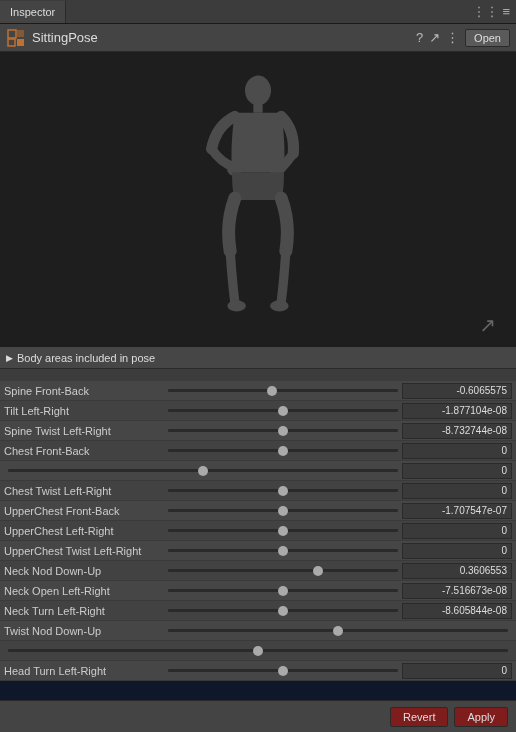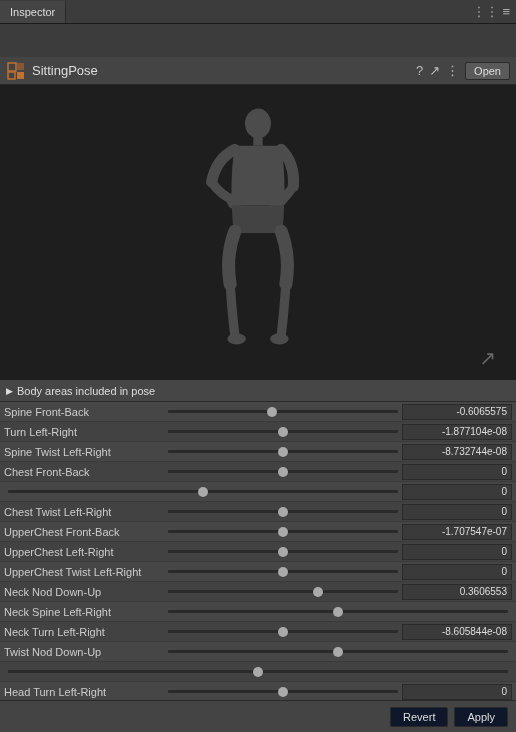--- a/index.html
+++ b/index.html
@@ -48,21 +48,20 @@
     }
 
     
     .header {
       background: #444;
       display: flex;
       align-items: center;
       height: 28px;
       padding: 0 6px;
       border-bottom: 1px solid #2a2a2a;
-      margin-top: 33px;
     }
     .header-icon {
       width: 20px;
       height: 20px;
       margin-right: 6px;
       flex-shrink: 0;
     }
     .header-title {
       font-size: 13px;
       color: #ddd;
@@ -120,23 +119,24 @@
       color: #ddd;
       font-size: 11px;
     }
     .section-header span.arrow {
       margin-right: 4px;
       font-size: 9px;
     }
 
     
     .sliders-container {
-      background: #fca5a5;
+      background: #0f172a;
       overflow-y: auto;
       height: calc(732px - 22px - 28px - 295px - 22px - 32px);
+      margin-top: 12px;
     }
     .slider-row {
       display: flex;
       align-items: center;
       height: 20px;
       border-bottom: 1px solid #3a3a3a;
       padding: 0 4px;
     }
     .slider-row:nth-child(even) {
       background: #424242;
@@ -197,21 +197,21 @@
       height: 32px;
       background: #444;
       border-top: 1px solid #2a2a2a;
       display: flex;
       align-items: center;
       justify-content: flex-end;
       padding: 0 8px;
       gap: 6px;
     }
     .footer-btn {
-      background: #0f172a;
+      background: #7f1d1d;
       border: 1px solid #2a2a2a;
       color: #ddd;
       padding: 3px 12px;
       font-size: 11px;
       cursor: pointer;
       border-radius: 2px;
     }
   </style>
 </head>
 <body>
@@ -290,21 +290,21 @@
 <div class="slider-row">
       <span class="slider-label">Spine Front-Back</span>
       <div class="slider-track-wrap">
         <div class="slider-track">
           <div class="slider-thumb" style="left: 45%;"></div>
         </div>
       </div>
       <input type="text" class="slider-value" value="-0.6065575" style="">
     </div>
     <div class="slider-row">
-      <span class="slider-label">Turn Left-Right</span>
+      <span class="slider-label">Tilt Left-Right</span>
       <div class="slider-track-wrap">
         <div class="slider-track">
           <div class="slider-thumb" style="left: 50%;"></div>
         </div>
       </div>
       <input type="text" class="slider-value" value="-1.877104e-08" style="">
     </div>
     <div class="slider-row">
       <span class="slider-label">Spine Twist Left-Right</span>
       <div class="slider-track-wrap">
@@ -370,26 +370,27 @@
     <div class="slider-row">
       <span class="slider-label">Neck Nod Down-Up</span>
       <div class="slider-track-wrap">
         <div class="slider-track">
           <div class="slider-thumb" style="left: 65%;"></div>
         </div>
       </div>
       <input type="text" class="slider-value" value="0.3606553" style="">
     </div>
     <div class="slider-row">
-      <span class="slider-label">Neck Spine Left-Right</span>
-      <div class="slider-track-wrap">
-        <div class="slider-track">
-          <div class="slider-thumb" style="left: 50%;"></div>
-        </div>
-      </div>
+      <span class="slider-label">Neck Open Left-Right</span>
+      <div class="slider-track-wrap">
+        <div class="slider-track">
+          <div class="slider-thumb" style="left: 50%;"></div>
+        </div>
+      </div>
+      <input type="text" class="slider-value" value="-7.516673e-08" style="">
     </div>
     <div class="slider-row">
       <span class="slider-label">Neck Turn Left-Right</span>
       <div class="slider-track-wrap">
         <div class="slider-track">
           <div class="slider-thumb" style="left: 50%;"></div>
         </div>
       </div>
       <input type="text" class="slider-value" value="-8.605844e-08" style="">
     </div>

